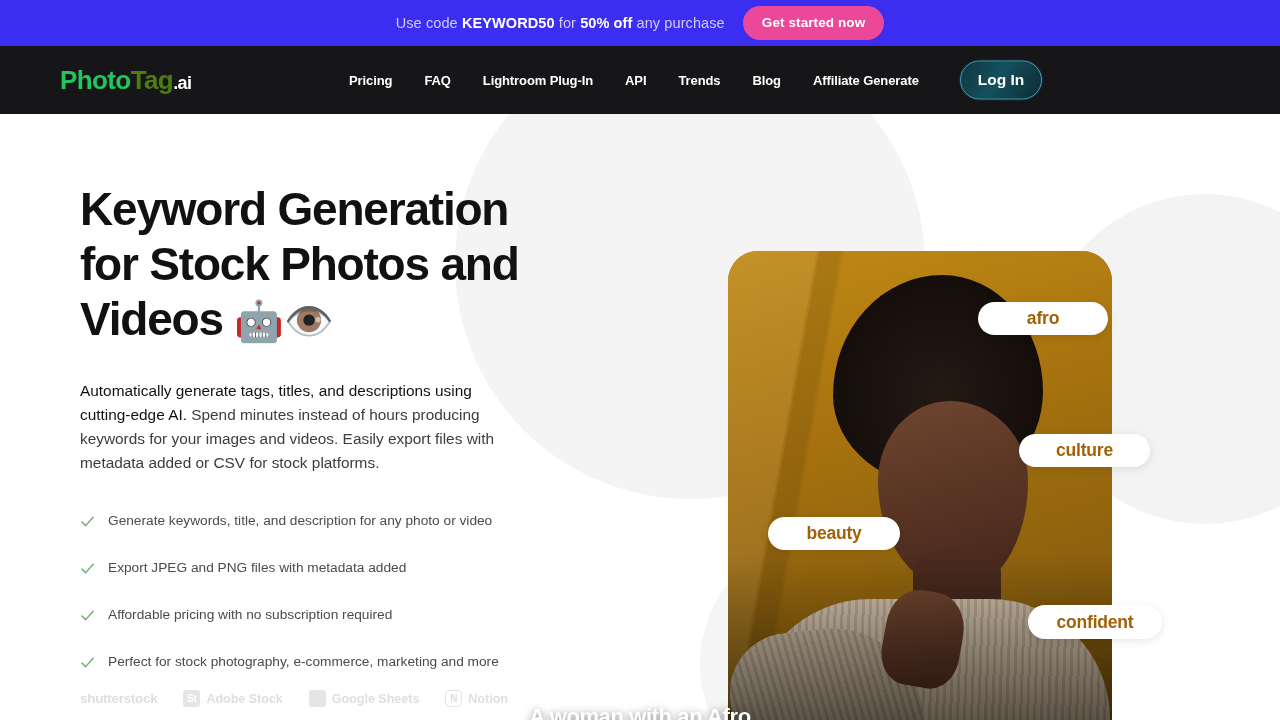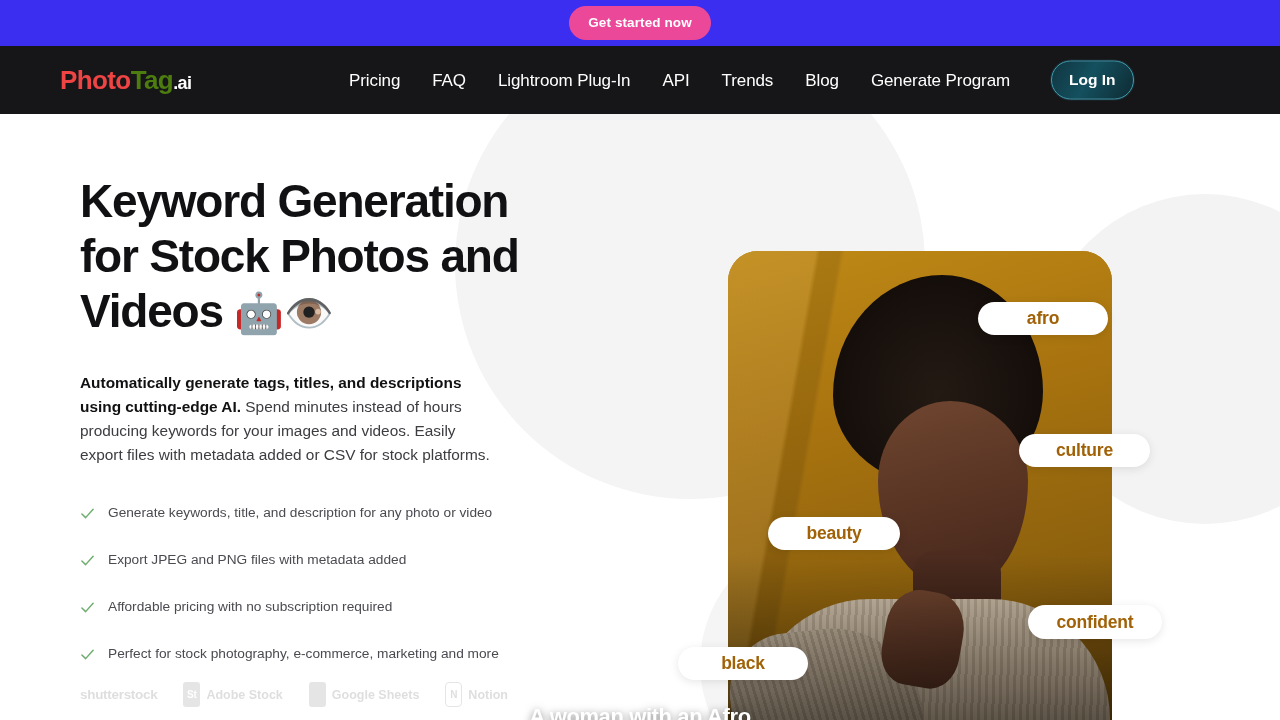--- a/index.html
+++ b/index.html
@@ -36,29 +36,29 @@
     height:68px; width:100%;
     background:#161618;
     display:flex; align-items:center;
     position:relative;
   }
   .logo{
     position:absolute; left:60px; top:50%; transform:translateY(-50%);
     font-size:26px; font-weight:700; letter-spacing:-.6px;
     white-space:nowrap;
   }
-  .logo .p1{ color:#ef4444; }
+  .logo .p1{ color:#22c55e; }
   .logo .p2{ color:#4d7c0f; }
   .logo .p3{ color:#ffffff; font-size:18px; }
   .nav-links{
     position:absolute; left:349px; top:50%; transform:translateY(-50%);
     display:flex; align-items:center; gap:32px;
   }
   .nav-link{
-    color:#ffffff; font-size:17px; font-weight:400;
+    color:#ffffff; font-size:13px; font-weight:700;
     text-decoration:none; white-space:nowrap; letter-spacing:-.1px;
     cursor:pointer;
   }
   .login-btn{
     margin-left:9px;
     background:linear-gradient(120deg,#10353f 0%,#14505f 45%,#0e2b33 100%);
     border:1.5px solid #3f9eb3;
     color:#ffffff; font-size:15.5px; font-weight:700;
     padding:9px 17px 10px; border-radius:999px;
     cursor:pointer; white-space:nowrap;
@@ -73,52 +73,52 @@
   }
   .bg-blob{
     position:absolute; border-radius:50%;
     background:#f4f4f5; pointer-events:none;
   }
   .blob-a{ width:470px; height:470px; left:455px; top:-85px; }
   .blob-b{ width:330px; height:330px; left:1040px; top:80px; background:#f3f3f4; }
   .blob-c{ width:260px; height:260px; left:700px; top:420px; background:#f5f5f6; }
 
   .hero-left{
-    position:absolute; left:80px; top:60px; width:560px;
+    position:absolute; left:80px; top:68px; width:560px;
   }
   .hero-title{
     font-size:46px; line-height:55px; font-weight:700;
     color:#111113; letter-spacing:-1.2px;
   }
   .hero-title .emo{ font-size:40px; letter-spacing:0; }
   .hero-para{
     margin-top:30px; width:420px;
     font-size:15.4px; line-height:24px; color:#3c3c41;
   }
-  .hero-para b{ color:#111113; font-weight:700; }
+  .hero-para b{ color:#111113; font-weight:400; }
 
   .feature-list{ margin-top:38px; list-style:none; }
   .feature-item{
     display:flex; align-items:center; gap:13px;
     margin-bottom:9px;
     margin-top:31px;
   }
   .check-icon{ width:15px; height:15px; flex:none; display:block; }
   .feature-text{ font-size:13.7px; color:#4a4a50; line-height:16px; }
 
   .brand-row{
     margin-top:20px; display:flex; align-items:center; gap:26px;
     opacity:.22;
   }
   .brand{
     display:flex; align-items:center; gap:6px;
     font-size:12.5px; color:#6b6b72; font-weight:700; white-space:nowrap;justify-content:flex-end;
   }
   .brand-glyph{
-    width:17px; height:25px; border-radius:3px;
+    width:17px; height:17px; border-radius:3px;
     background:#8b8b92; color:#fff; font-size:10px; font-weight:700;
     display:flex; align-items:center; justify-content:center;
   }
   .brand-glyph.outline{
     background:#fff; border:1.6px solid #8b8b92; color:#6b6b72; border-radius:4px;
   }
   .brand-ss{ font-size:13.5px; letter-spacing:-.3px; font-weight:700; color:#6b6b72; }
 
   
   .photo-card{
@@ -202,35 +202,38 @@
   .tag-portrait{  left:703px;  top:251px; width:129px; height:33px; }
   .tag-culture{   left:1019px; top:320px; width:131px; height:33px; }
   .tag-beauty{    left:768px;  top:403px; width:132px; height:33px; }
   .tag-confident{ left:1028px; top:491px; width:134px; height:34px; }
   .tag-black{     left:678px;  top:533px; width:130px; height:33px; }
 </style>
 </head>
 <body>
 
 <div class="promo-banner">
+  <div class="promo-text">
+    <span class="dim">Use code </span><span class="strong">KEYWORD50</span><span class="dim"> for </span><span class="strong">50% off</span><span class="dim"> any purchase</span>
+  </div>
   <button class="promo-btn">Get started now</button>
 </div>
 
 <nav class="navbar">
   <div class="logo">
     <span class="p1">Photo</span><span class="p2">Tag</span><span class="p3">.ai</span>
   </div>
   <div class="nav-links">
     <a class="nav-link">Pricing</a>
     <a class="nav-link">FAQ</a>
     <a class="nav-link">Lightroom Plug-In</a>
     <a class="nav-link">API</a>
     <a class="nav-link">Trends</a>
     <a class="nav-link">Blog</a>
-    <a class="nav-link">Generate Program</a>
+    <a class="nav-link">Affiliate Generate</a>
     <button class="login-btn">Log In</button>
   </div>
 </nav>
 
 <section class="hero">
 
   <div class="bg-blob blob-a"></div>
   <div class="bg-blob blob-b"></div>
   <div class="bg-blob blob-c"></div>
 
@@ -307,15 +310,14 @@
   <div class="caption">
     <span>A woman with an Afro</span><br>
     <br>
     
   </div>
 
   <div class="tag-pill tag-afro">afro</div>
   <div class="tag-pill tag-beauty">beauty</div>
   <div class="tag-pill tag-culture">culture</div>
   <div class="tag-pill tag-confident">confident</div>
-  <div class="tag-pill tag-black">black</div>
 
 </section>
 
 </body></html>

